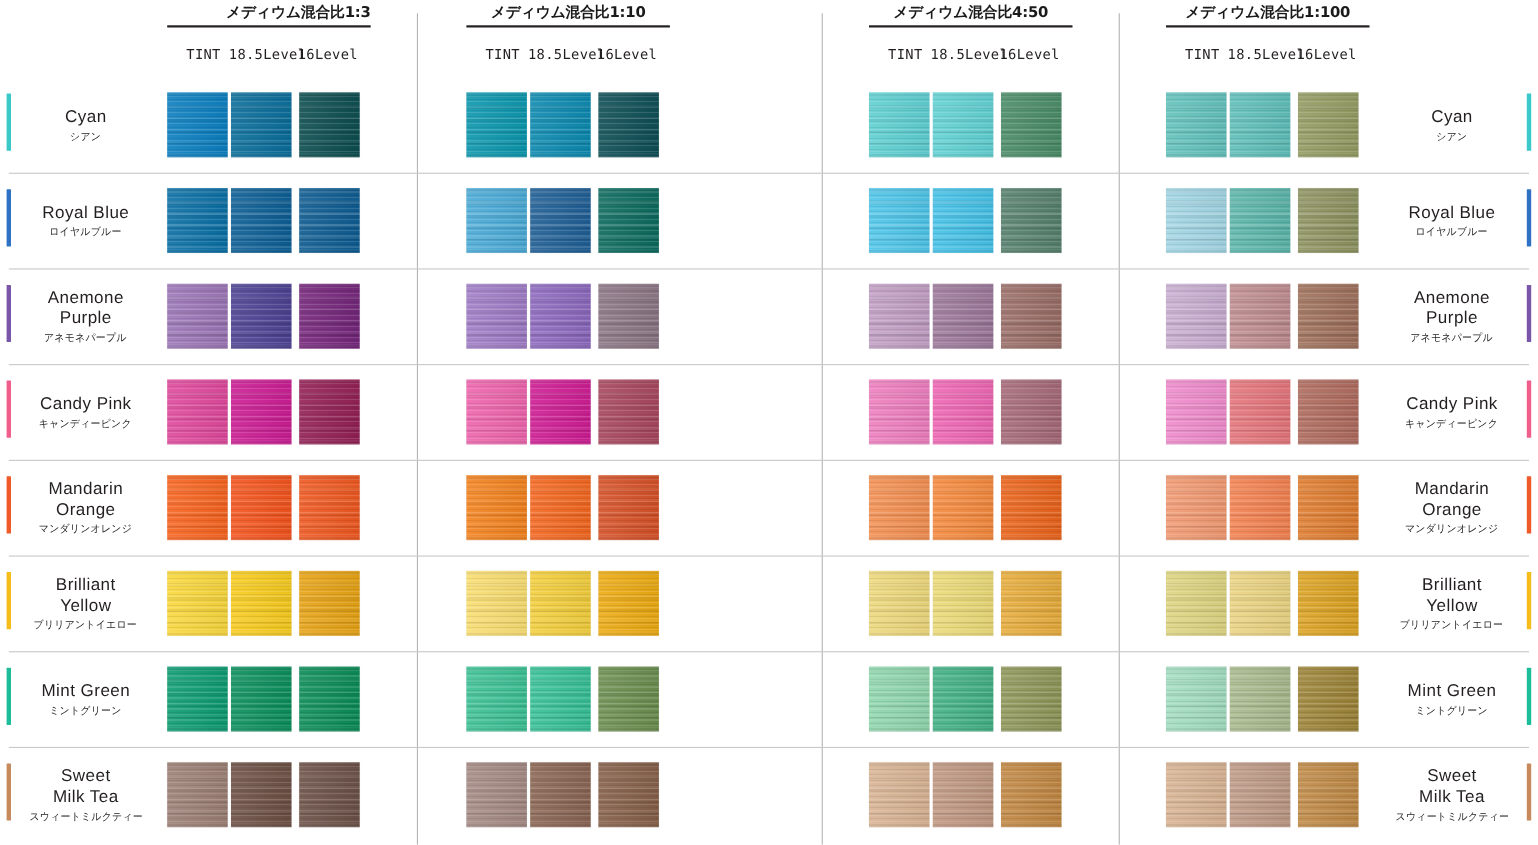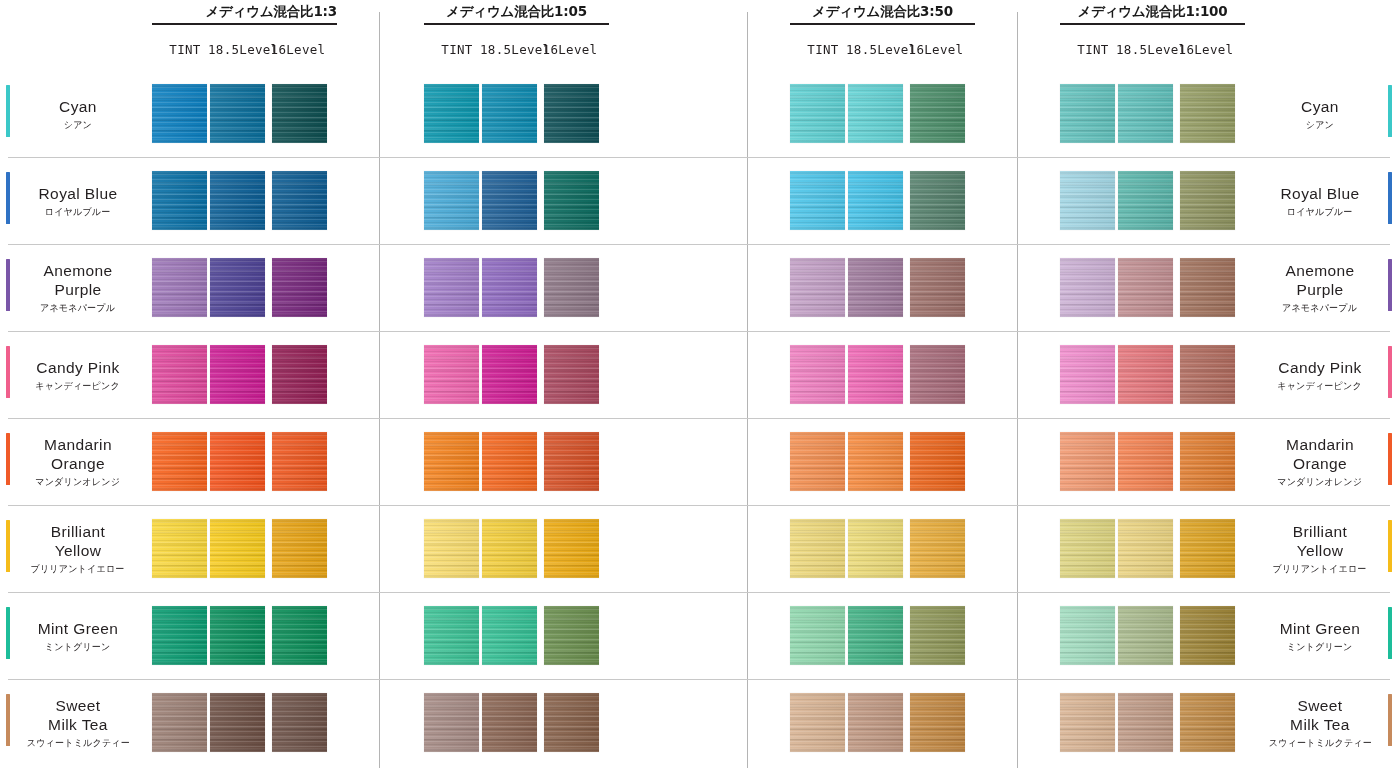--- a/index.html
+++ b/index.html
@@ -161,25 +161,25 @@
 <body>
 
 <div id="chart">
 
   <div class="group-headers">
       <div class="group-header" style="left: 152px; width: 185px; text-align: right;">
         <div class="gh-title">メディウム混合比1:3</div>
         <div class="gh-rule"></div>
       </div>
       <div class="group-header" style="left: 424px; width: 185px;">
-        <div class="gh-title">メディウム混合比1:05</div>
+        <div class="gh-title">メディウム混合比1:10</div>
         <div class="gh-rule"></div>
       </div>
       <div class="group-header" style="left: 790px; width: 185px;">
-        <div class="gh-title">メディウム混合比3:50</div>
+        <div class="gh-title">メディウム混合比4:50</div>
         <div class="gh-rule"></div>
       </div>
       <div class="group-header" style="left: 1060px; width: 185px;">
         <div class="gh-title">メディウム混合比1:100</div>
         <div class="gh-rule"></div>
       </div>
     </div>
 
   <div class="sub-headers">
       <div class="sub-head" style="left: 155px; width: 60px;">TINT</div>

